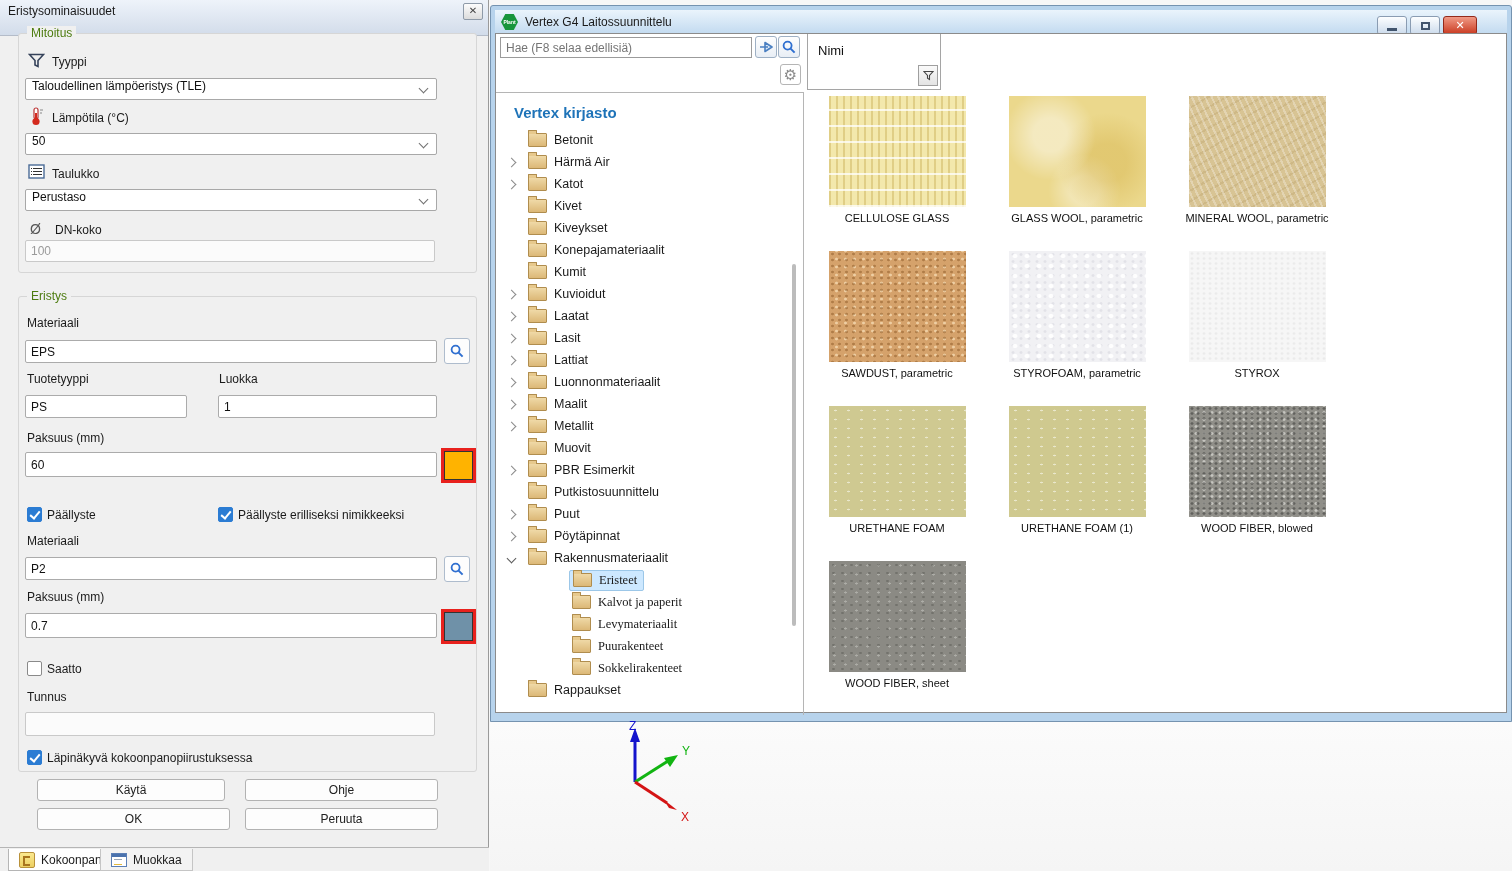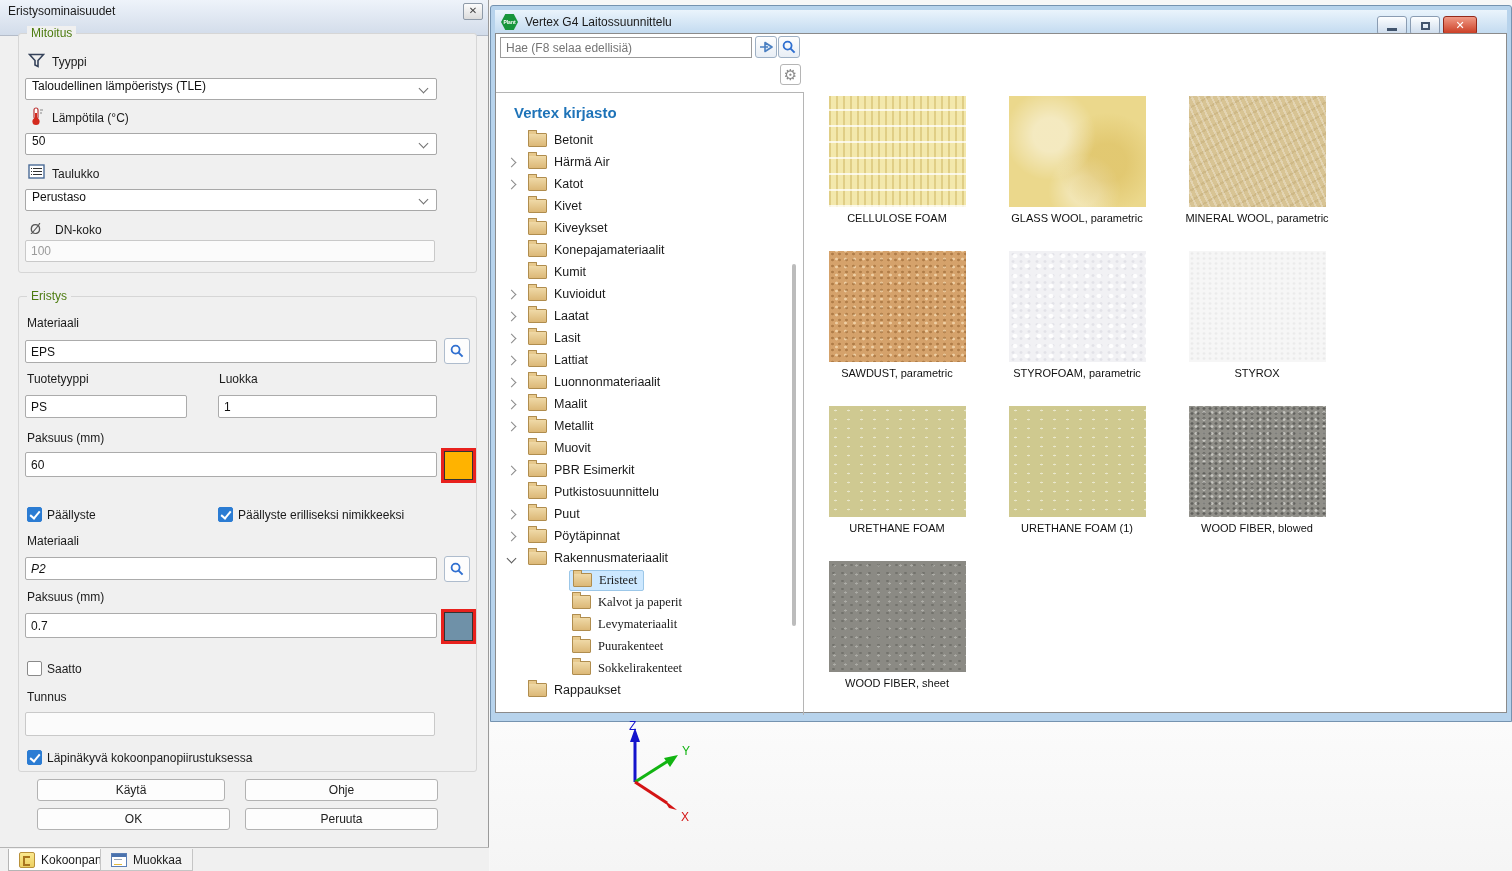--- a/index.html
+++ b/index.html
@@ -152,21 +152,21 @@
     <div class="swatch" style="left:441px;top:448px;">
         <div class="inner" style="background: rgb(255, 179, 0);"></div>
       </div>
 
     <span class="cb checked" style="left:27px;top:507px;"></span>
     <span class="lbl" style="left:47px;top:508px;">Päällyste</span>
     <span class="cb checked" style="left:218px;top:507px;"></span>
     <span class="lbl" style="left:238px;top:508px;">Päällyste erilliseksi nimikkeeksi</span>
 
     <span class="lbl" style="left:27px;top:534px;">Materiaali</span>
-    <input class="tin" style="left: 25px; top: 557px; width: 412px; height: 23px; font-style: italic;" value="P2">
+    <input class="tin" style="left: 25px; top: 557px; width: 412px; height: 23px;" value="P2">
     <div class="magbtn" style="left:444px;top:556px;">
       <svg width="14" height="14" viewBox="0 0 14 14">
           <circle cx="5.6" cy="5.6" r="4" fill="none" stroke="#2f6fd0" stroke-width="1.8"></circle>
           <path d="M8.6 8.6 L12.6 12.6" stroke="#2f6fd0" stroke-width="2"></path>
         </svg>
     </div>
 
     <span class="lbl" style="left:27px;top:590px;">Paksuus (mm)</span>
     <input class="tin" style="left: 25px; top: 613px; width: 412px; height: 25px;" value="0.7">
     <div class="swatch" style="left:441px;top:609px;">
@@ -220,20 +220,28 @@
         </svg>
     </div>
     <div class="toolbtn" style="left:287px;top:30px;">
       <svg width="14" height="14" viewBox="0 0 14 14">
           <circle cx="5.6" cy="5.6" r="4" fill="none" stroke="#2f6fd0" stroke-width="1.8"></circle>
           <path d="M8.6 8.6 L12.6 12.6" stroke="#2f6fd0" stroke-width="2"></path>
         </svg>
     </div>
     <div class="gearbtn" style="left:289px;top:58px;">⚙</div>
 
+    <div class="nimibox" style="left:316px;top:28px;width:134px;height:56px;">
+      <span class="cap">Nimi</span>
+      <div class="filterbtn">
+        <svg width="11" height="11" viewBox="0 0 11 11">
+            <path d="M1 1.5 h9 l-3.5 4 v4 l-2 -1.2 v-2.8 z" fill="none" stroke="#444" stroke-width="1.1"></path>
+          </svg>
+      </div>
+    </div>
 
     <div class="sepline" style="left:5px;top:86px;width:307px;height:1px;"></div>
     <div class="sepline" style="left:312px;top:86px;width:1px;height:623px;"></div>
 
     <div id="tree" style="left:5px;top:90px;position:absolute;width:300px;height:618px;overflow:hidden;">
         <div class="troot">Vertex kirjasto</div>
         <div class="titem">
           <span class="tarrow"></span>
           <span style="display: flex; align-items: center;">
             <span class="fold"></span>
@@ -440,21 +448,21 @@
             <span class="fold"></span>
             <span>Rappaukset</span>
           </span>
         </div>
       </div>
     <div class="scrollthumb" style="left:301px;top:258px;width:4px;height:362px;"></div>
 
     <div id="grid" style="position:absolute;left:316px;top:84px;width:700px;height:625px;">
         <div class="mcard" style="left: 0px; top: 6px;">
           <div class="mthumb tex-cellulose" style="background-color: rgb(243, 232, 172);"></div>
-          <div class="mname">CELLULOSE FOAM</div>
+          <div class="mname">CELLULOSE GLASS</div>
         </div>
         <div class="mcard" style="left: 180px; top: 6px;">
           <div class="mthumb tex-glasswool" style="background-color: rgb(235, 216, 140);"></div>
           <div class="mname">GLASS WOOL, parametric</div>
         </div>
         <div class="mcard" style="left: 360px; top: 6px;">
           <div class="mthumb tex-mineralwool" style="background-color: rgb(216, 196, 148);"></div>
           <div class="mname">MINERAL WOOL, parametric</div>
         </div>
         <div class="mcard" style="left: 0px; top: 161px;">

